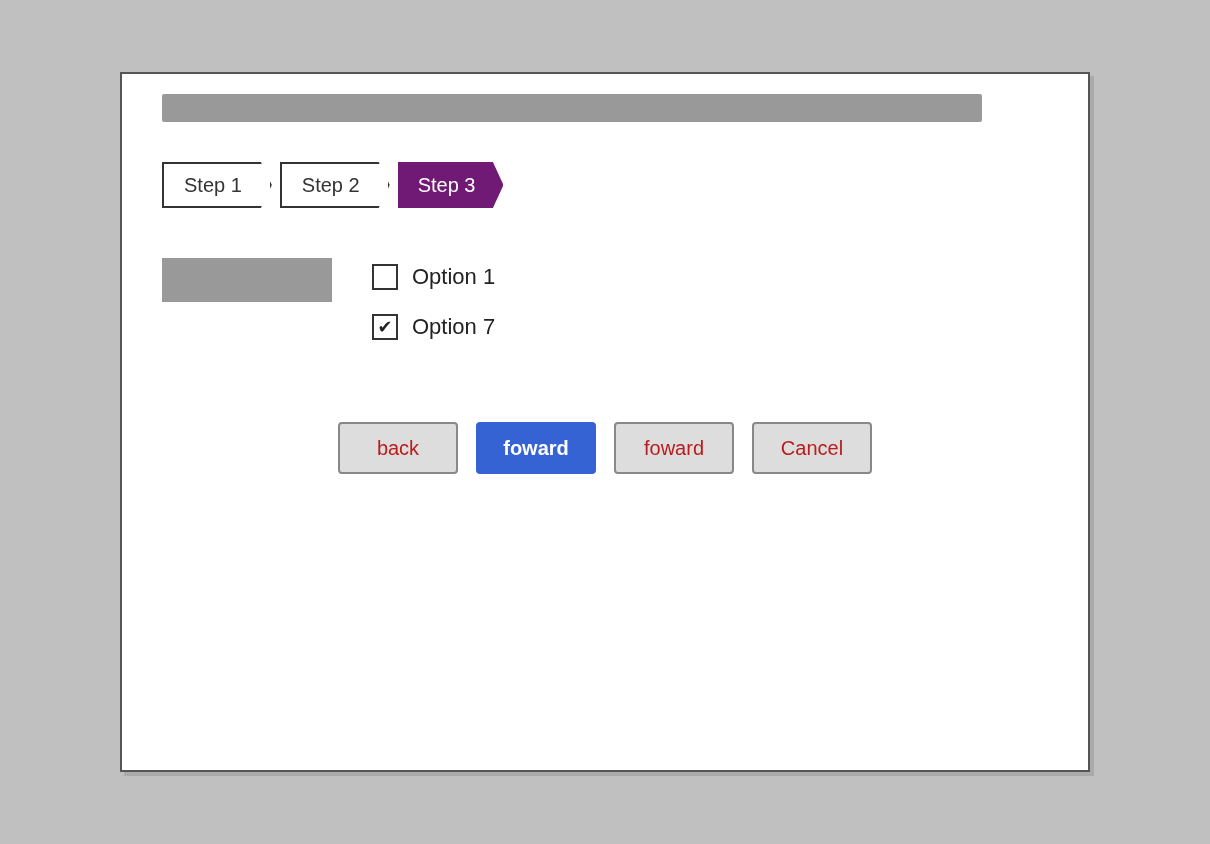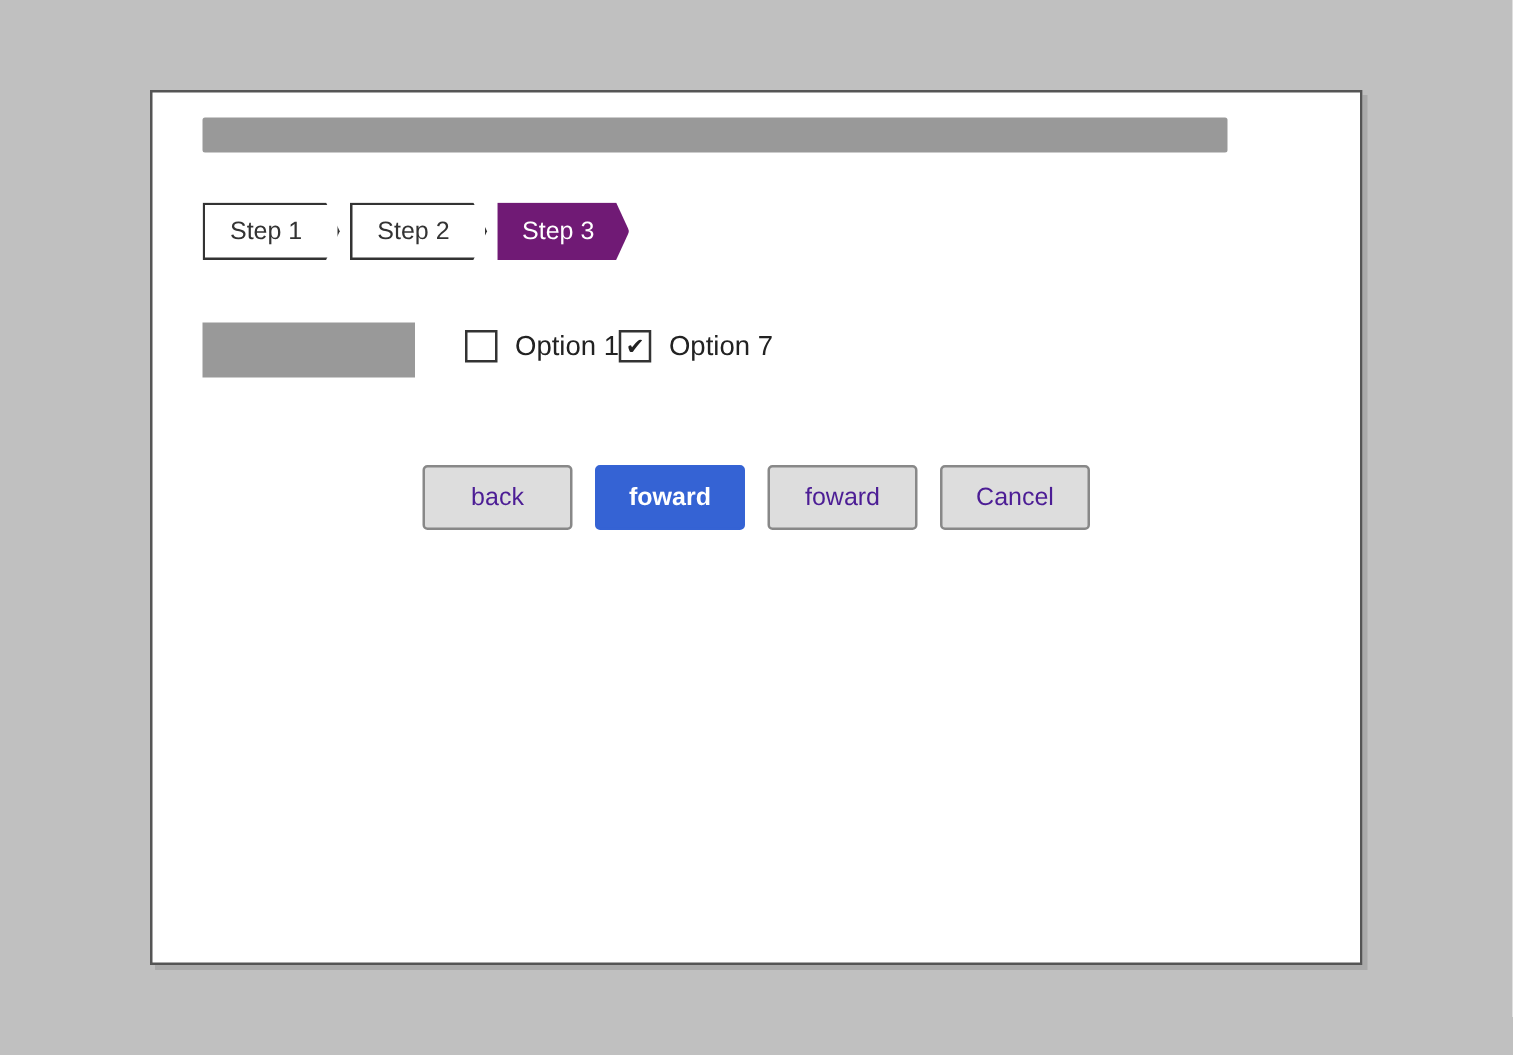--- a/index.html
+++ b/index.html
@@ -87,21 +87,21 @@
     .sidebar-placeholder {
       background: #999;
       width: 170px;
       height: 44px;
       flex-shrink: 0;
       margin-top: 10px;
     }
 
     .options-list {
       display: flex;
-      flex-direction: row;
+      flex-direction: column;
       gap: 0;
       margin-top: 4px;
     }
 
     .option-item {
       display: flex;
       align-items: center;
       gap: 14px;
       padding: 12px 0;
       font-size: 22px;
@@ -132,21 +132,21 @@
       gap: 18px;
       padding: 40px 0 40px 0;
     }
 
     .btn {
       height: 52px;
       min-width: 120px;
       font-size: 20px;
       border: 2px solid #888;
       background: #ddd;
-      color: #4c1d95;
+      color: #b91c1c;
       cursor: pointer;
       border-radius: 4px;
       padding: 0 24px;
     }
 
     .btn.primary {
       background: #3563d4;
       color: #fff;
       border-color: #3563d4;
       font-weight: bold;

